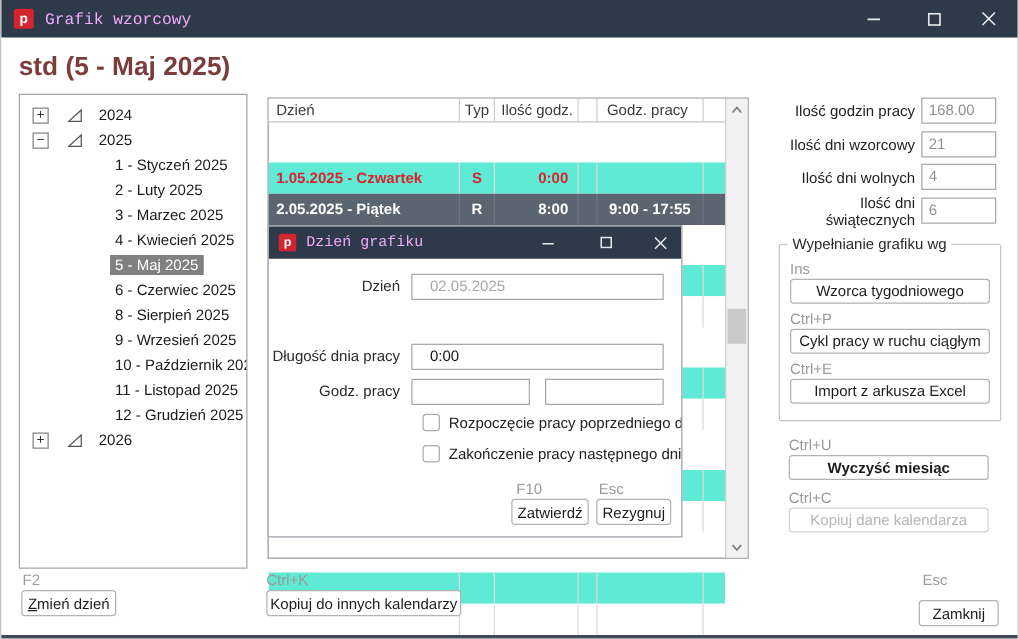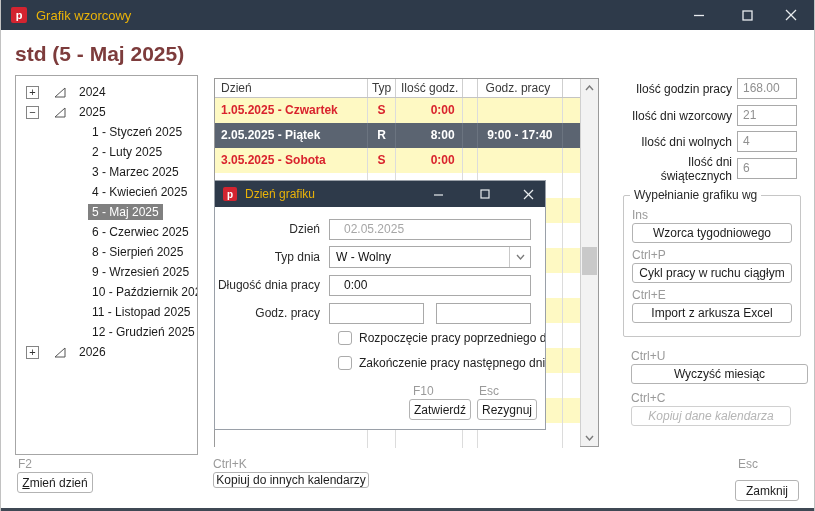--- a/index.html
+++ b/index.html
@@ -6,21 +6,21 @@
   *{box-sizing:border-box;font-family:"Liberation Sans",sans-serif;}
   .window{position:relative;width:815px;height:511px;background:#fff;overflow:hidden;
           border-left:1px solid #c2c2c2;border-right:1px solid #c2c2c2;}
   .abs{position:absolute;}
 
   
   .titlebar{position:absolute;left:0;top:0;width:815px;height:30px;background:#2e3a4a;
             display:flex;align-items:center;}
   .app-logo{width:16px;height:16px;background:#d32430;color:#fff;font-size:11px;font-weight:bold;
             display:flex;align-items:center;justify-content:center;border-radius:2px;margin-left:10px;}
-  .titlebar-text{color:#eab308;font-size:13px;margin-left:9px;}
+  .titlebar-text{color:#f0abfc;font-size:13px;margin-left:9px;font-family:Liberation Mono, monospace;}
   .win-btn{position:absolute;top:0;width:44px;height:30px;display:flex;align-items:center;justify-content:center;cursor:default;}
   .win-btn svg{stroke:#e8ebee;stroke-width:1.3;fill:none;}
 
   
   .heading{position:absolute;left:14px;top:42px;font-size:21px;font-weight:600;color:#7d3c3c;}
 
   
   .tree{position:absolute;left:14px;top:75px;width:183px;height:380px;border:1px solid #a6a6a6;
         background:#fff;overflow:hidden;padding-top:6px;white-space:nowrap;}
   .trow{height:20px;display:flex;align-items:center;font-size:12px;color:#1a1a1a;}
@@ -43,21 +43,21 @@
   .c0{width:154px;padding-left:6px;}
   .c1{width:28px;text-align:center;}
   .c2{width:67px;text-align:right;padding-right:7px;}
   .c3{width:15px;}
   .c4{width:86px;text-align:center;}
   .c5{width:17px;border-right:none;}
   .hcell.c0,.hcell.c2{text-align:left;}
   .hcell.c2{padding-right:0;padding-left:5px;}
   .hcell.c4{text-align:left;padding-left:8px;}
   .row-holiday{color:#d9232d;}
-  .row-even{background:#fef9c3;}
+  .row-even{background:#5eead4;margin-top:32px;}
   .row-odd{background:#ffffff;}
   .row-selected{background:#5b6471;color:#fff;}
   .row-selected .dcell{border-right-color:#6b7480;}
 
   
   .vscroll{position:absolute;top:0;right:0;width:18px;bottom:0;background:#f2f2f2;border-left:1px solid #cfcfcf;}
   .scroll-arrow{position:absolute;left:0;width:17px;height:17px;display:flex;align-items:center;justify-content:center;}
   .scroll-arrow svg{stroke:#7a7a7a;stroke-width:1.4;fill:none;}
   .scroll-thumb{position:absolute;left:1px;top:168px;width:15px;height:28px;background:#c9c9c9;}
 
@@ -183,21 +183,21 @@
         <div class="dcell c2">0:00</div>
         <div class="dcell c3"></div>
         <div class="dcell c4"></div>
         <div class="dcell c5"></div>
       </div>
       <div class="drow row-selected">
         <div class="dcell c0">2.05.2025 - Piątek</div>
         <div class="dcell c1">R</div>
         <div class="dcell c2">8:00</div>
         <div class="dcell c3"></div>
-        <div class="dcell c4">9:00 - 17:40</div>
+        <div class="dcell c4">9:00 - 17:55</div>
         <div class="dcell c5"></div>
       </div>
       <div class="drow row-even row-holiday">
         <div class="dcell c0">3.05.2025 - Sobota</div>
         <div class="dcell c1">S</div>
         <div class="dcell c2">0:00</div>
         <div class="dcell c3"></div>
         <div class="dcell c4"></div>
         <div class="dcell c5"></div>
       </div>
@@ -327,32 +327,32 @@
     <div class="groupbox-title">Wypełnianie grafiku wg</div>
     <div class="abs shortcut" style="left:8px;top:12px;">Ins</div>
     <div class="abs btn" style="left:8px;top:27px;width:160px;height:20px;">Wzorca tygodniowego</div>
     <div class="abs shortcut" style="left:8px;top:52px;">Ctrl+P</div>
     <div class="abs btn" style="left:8px;top:67px;width:160px;height:20px;">Cykl pracy w ruchu ciągłym</div>
     <div class="abs shortcut" style="left:8px;top:92px;">Ctrl+E</div>
     <div class="abs btn" style="left:8px;top:107px;width:160px;height:20px;">Import z arkusza Excel</div>
   </div>
 
   <div class="abs shortcut" style="left:630px;top:349px;">Ctrl+U</div>
-  <div class="abs btn" style="left:630px;top:364px;width:177px;height:20px;">Wyczyść miesiąc</div>
+  <div class="abs btn" style="left:630px;top:364px;width:160px;height:20px;font-weight:bold;">Wyczyść miesiąc</div>
 
   <div class="abs shortcut" style="left:630px;top:391px;">Ctrl+C</div>
-  <div class="abs btn disabled" style="left:630px;top:406px;width:160px;height:20px;font-style:italic;">Kopiuj dane kalendarza</div>
+  <div class="abs btn disabled" style="left:630px;top:406px;width:160px;height:20px;">Kopiuj dane kalendarza</div>
 
   <div class="abs shortcut" style="left:737px;top:457px;">Esc</div>
   <div class="abs btn" style="left:734px;top:480px;width:64px;height:21px;">Zamknij</div>
 
   <div class="abs shortcut" style="left:17px;top:457px;">F2</div>
   <div class="abs btn" style="left:16px;top:472px;width:76px;height:21px;"><u>Z</u>mień dzień</div>
   <div class="abs shortcut" style="left:212px;top:457px;">Ctrl+K</div>
-  <div class="abs btn" style="left:212px;top:472px;width:156px;height:16px;">Kopiuj do innych kalendarzy</div>
+  <div class="abs btn" style="left:212px;top:472px;width:156px;height:21px;">Kopiuj do innych kalendarzy</div>
 
   <div class="dialog">
     <div class="dialog-titlebar">
       <div class="app-logo">p</div>
       <div class="titlebar-text">Dzień grafiku</div>
       <div class="dlg-btn" style="left:205px;">
         <svg width="11" height="11" viewBox="0 0 11 11">
             <line x1="1" y1="6" x2="10" y2="6"></line>
           </svg>
       </div>
@@ -367,31 +367,20 @@
             <line x1="10" y1="1" x2="1" y2="10"></line>
           </svg>
       </div>
     </div>
 
     <div class="frow" style="top:37px;">
       <div class="flabel">Dzień</div>
       <div class="finput disabled" style="width:202px;">02.05.2025</div>
     </div>
 
-    <div class="frow" style="top:65px;">
-      <div class="flabel">Typ dnia</div>
-      <div class="fselect">
-        <span class="sel-text">W - Wolny</span>
-        <span class="sel-chevron">
-          <svg width="9" height="6" viewBox="0 0 9 6">
-              <polyline points="1,1 4.5,5 8,1"></polyline>
-            </svg>
-        </span>
-      </div>
-    </div>
 
     <div class="frow" style="top:93px;">
       <div class="flabel">Długość dnia pracy</div>
       <div class="finput" style="width:202px;">0:00</div>
     </div>
 
     <div class="frow" style="top:121px;">
       <div class="flabel">Godz. pracy</div>
       <div class="finput" style="width:95px;"></div>
       <div class="finput" style="width:95px;margin-left:12px;"></div>

